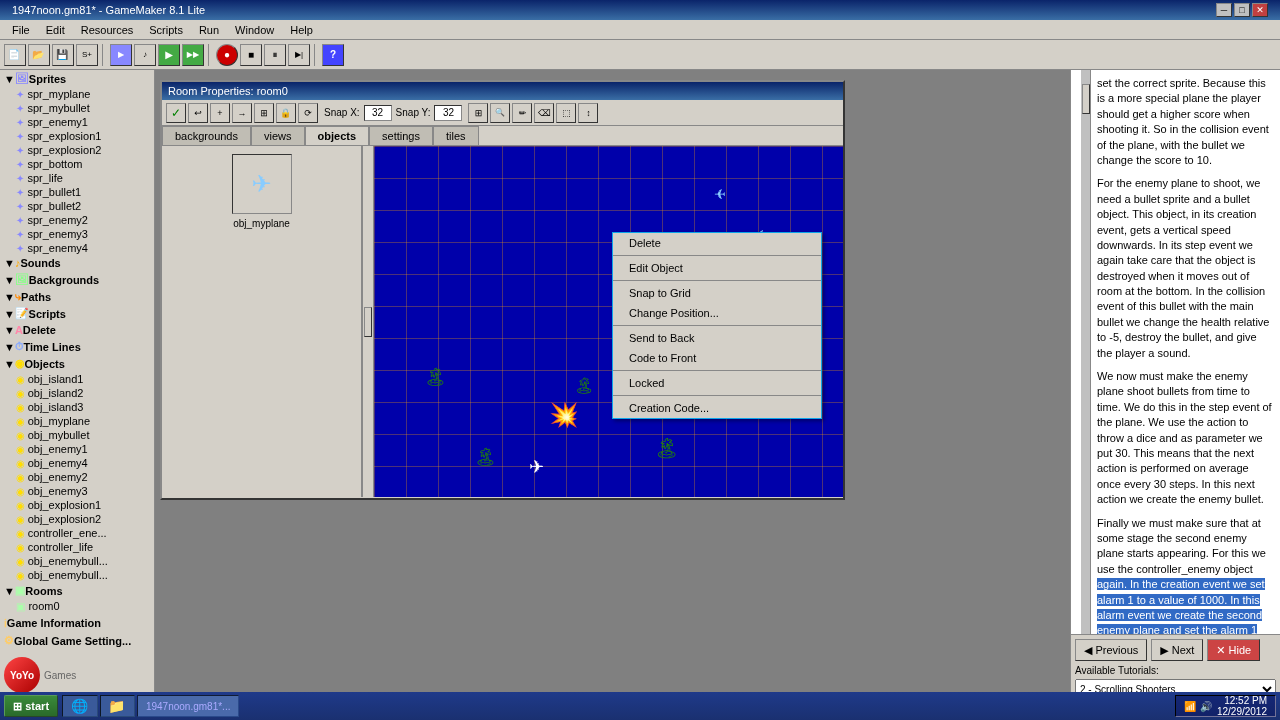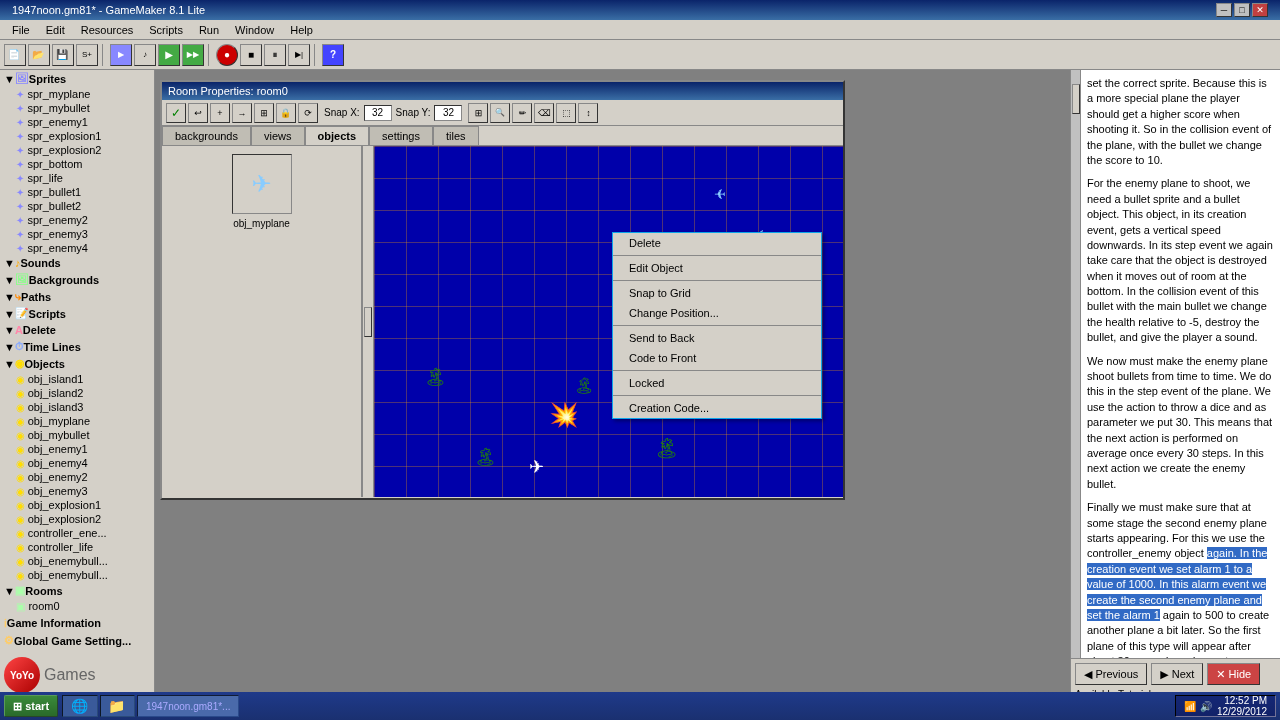--- a/index.html
+++ b/index.html
@@ -509,21 +509,21 @@
       <span>Game Information</span>
     </div>
 
     <div class="tree-category">
       <span class="icon icon-folder">⚙</span>
       <span>Global Game Setting...</span>
     </div>
 
     <div style="padding: 8px 4px; display:flex; align-items:center; gap:4px;">
       <div style="width:36px;height:36px;background:linear-gradient(135deg,#ff4444,#aa0000);border-radius:50%;display:flex;align-items:center;justify-content:center;color:white;font-weight:bold;font-size:10px;">YoYo</div>
-      <span style="font-size:16px;color:#666;">Games</span>
+      <span style="font-size:10px;color:#666;">Games</span>
     </div>
   </div>
 
   <div id="center">
 
     <div id="room-window">
       <div id="room-titlebar">
         <span>Room Properties: room0</span>
       </div>
 
@@ -609,21 +609,21 @@
       <div class="scroll-btn">◀</div>
       <div style="flex:1;height:10px;background:#c0c0c0;border:1px inset #888;">
         <div style="width:60px;height:8px;background:#d4d0c8;border:1px outset #888;"></div>
       </div>
       <div class="scroll-btn">▶</div>
     </div>
   </div>
 
   <div id="right-panel">
 
-    <div style="display:flex;flex:1;overflow:hidden;">
+    <div style="display:flex;flex:1;overflow:hidden;padding-left:10px;">
       <div style="width:10px;background:#c0c0c0;border-right:1px solid #888;flex-shrink:0;">
         <div style="width:8px;height:30px;background:#d4d0c8;border:1px outset #888;margin:0 1px;margin-top:14px;"></div>
       </div>
       <div id="tutorial-content">
         <p class="tutorial-text">set the correct sprite. Because this is a more special plane the player should get a higher score when shooting it. So in the collision event of the plane, with the bullet we change the score to 10.</p>
         <p class="tutorial-text">For the enemy plane to shoot, we need a bullet sprite and a bullet object. This object, in its creation event, gets a vertical speed downwards. In its step event we again take care that the object is destroyed when it moves out of room at the bottom. In the collision event of this bullet with the main bullet we change the health relative to -5, destroy the bullet, and give the player a sound.</p>
         <p class="tutorial-text">We now must make the enemy plane shoot bullets from time to time. We do this in the step event of the plane. We use the action to throw a dice and as parameter we put 30. This means that the next action is performed on average once every 30 steps. In this next action we create the enemy bullet.</p>
         <p class="tutorial-text">Finally we must make sure that at some stage the second enemy plane starts appearing. For this we use the controller_enemy object <span class="highlight">again. In the creation event we set alarm 1 to a value of 1000. In this alarm event we create the second enemy plane and set the alarm 1</span> again to 500 to create another plane a bit later. So the first plane of this type will appear after about 30 seconds and an extra one appears about every 15 seconds.</p>
 
       </div>
@@ -639,20 +639,23 @@
           <span>Next</span>
         </button>
         <button class="nav-btn" style="background:#cc4444;color:white;">
           <span>✕</span>
           <span>Hide</span>
         </button>
       </div>
       <div style="display:flex;align-items:center;gap:4px;margin-bottom:3px;">
         <span style="font-size:10px;">Available Tutorials:</span>
       </div>
+      <select class="tutorial-select">
+        <option>2 - Scrolling Shooters</option>
+      </select>
       <div class="show-startup">
         <input type="checkbox" checked="" style="">
         <span>Show the tutorials at startup.</span>
       </div>
     </div>
   </div>
 </div>
 
 <div id="taskbar">
   <button id="start-btn">

